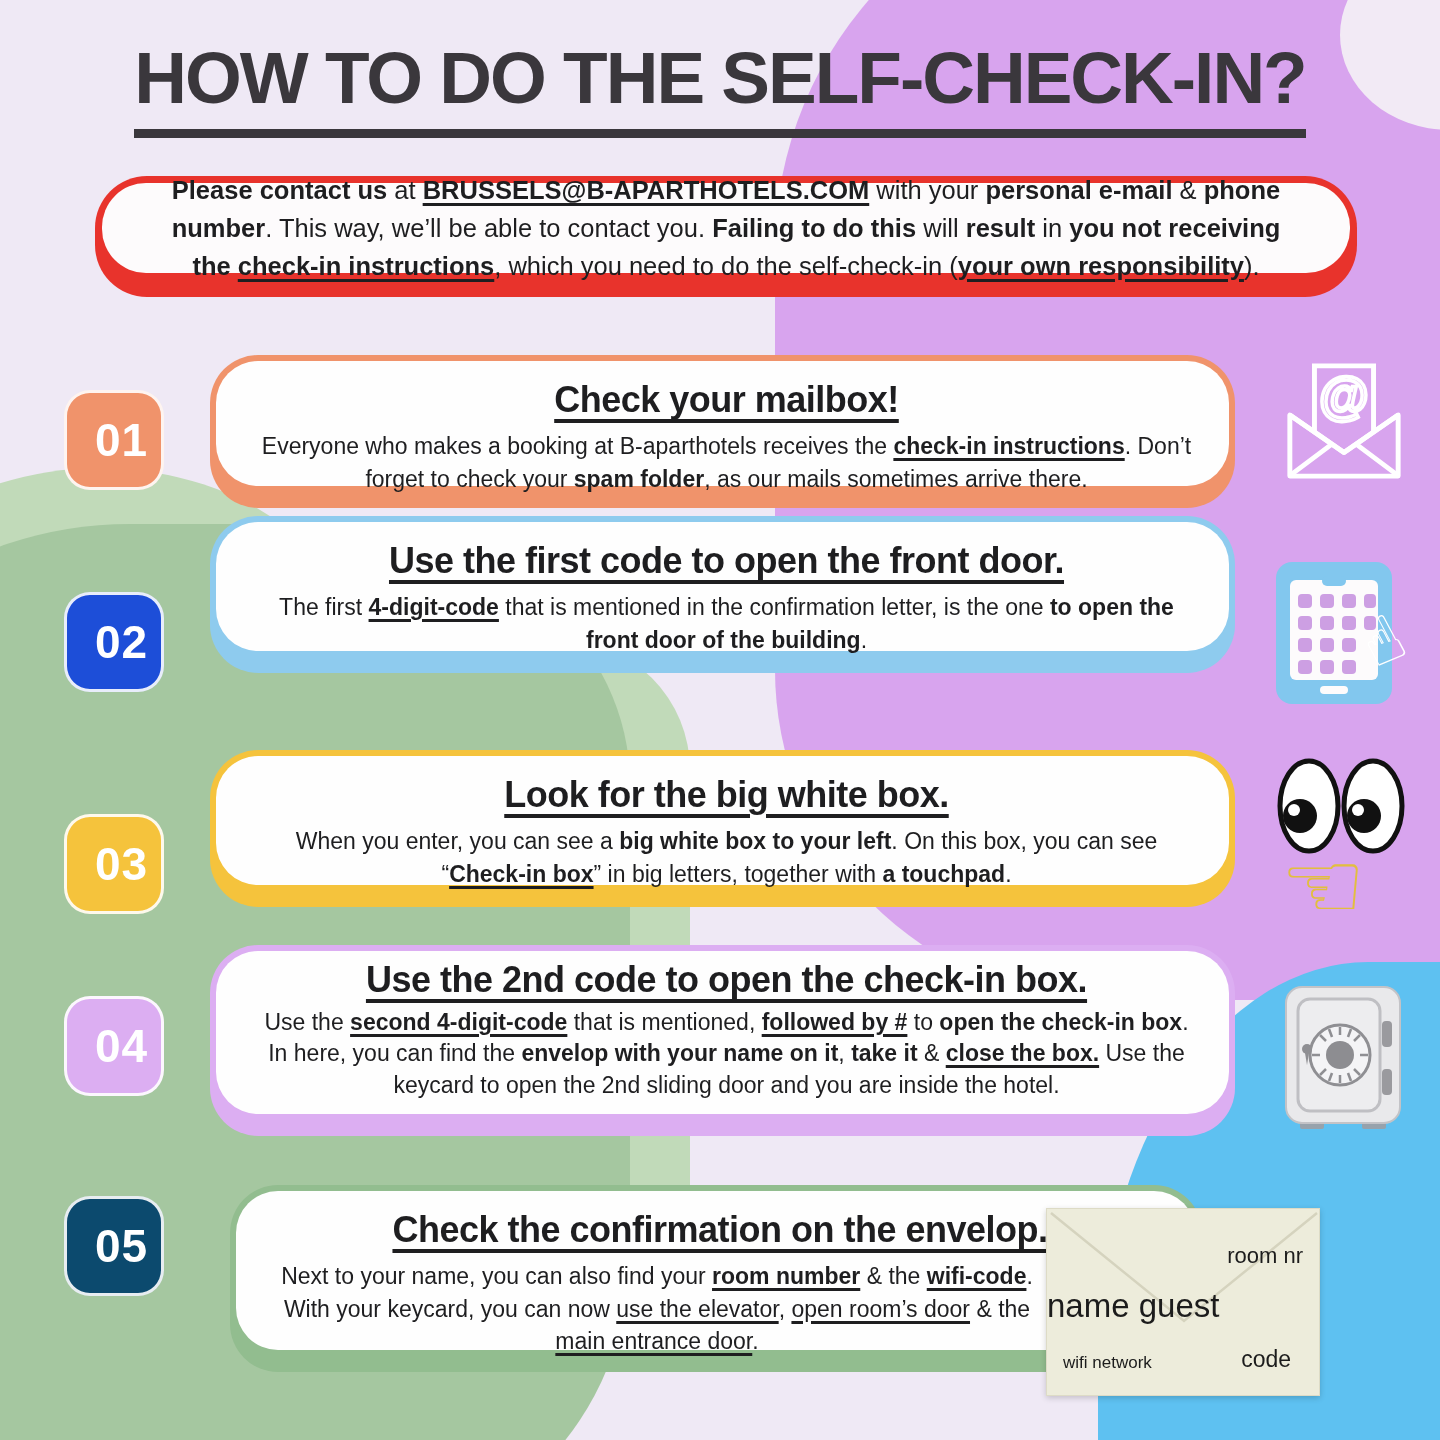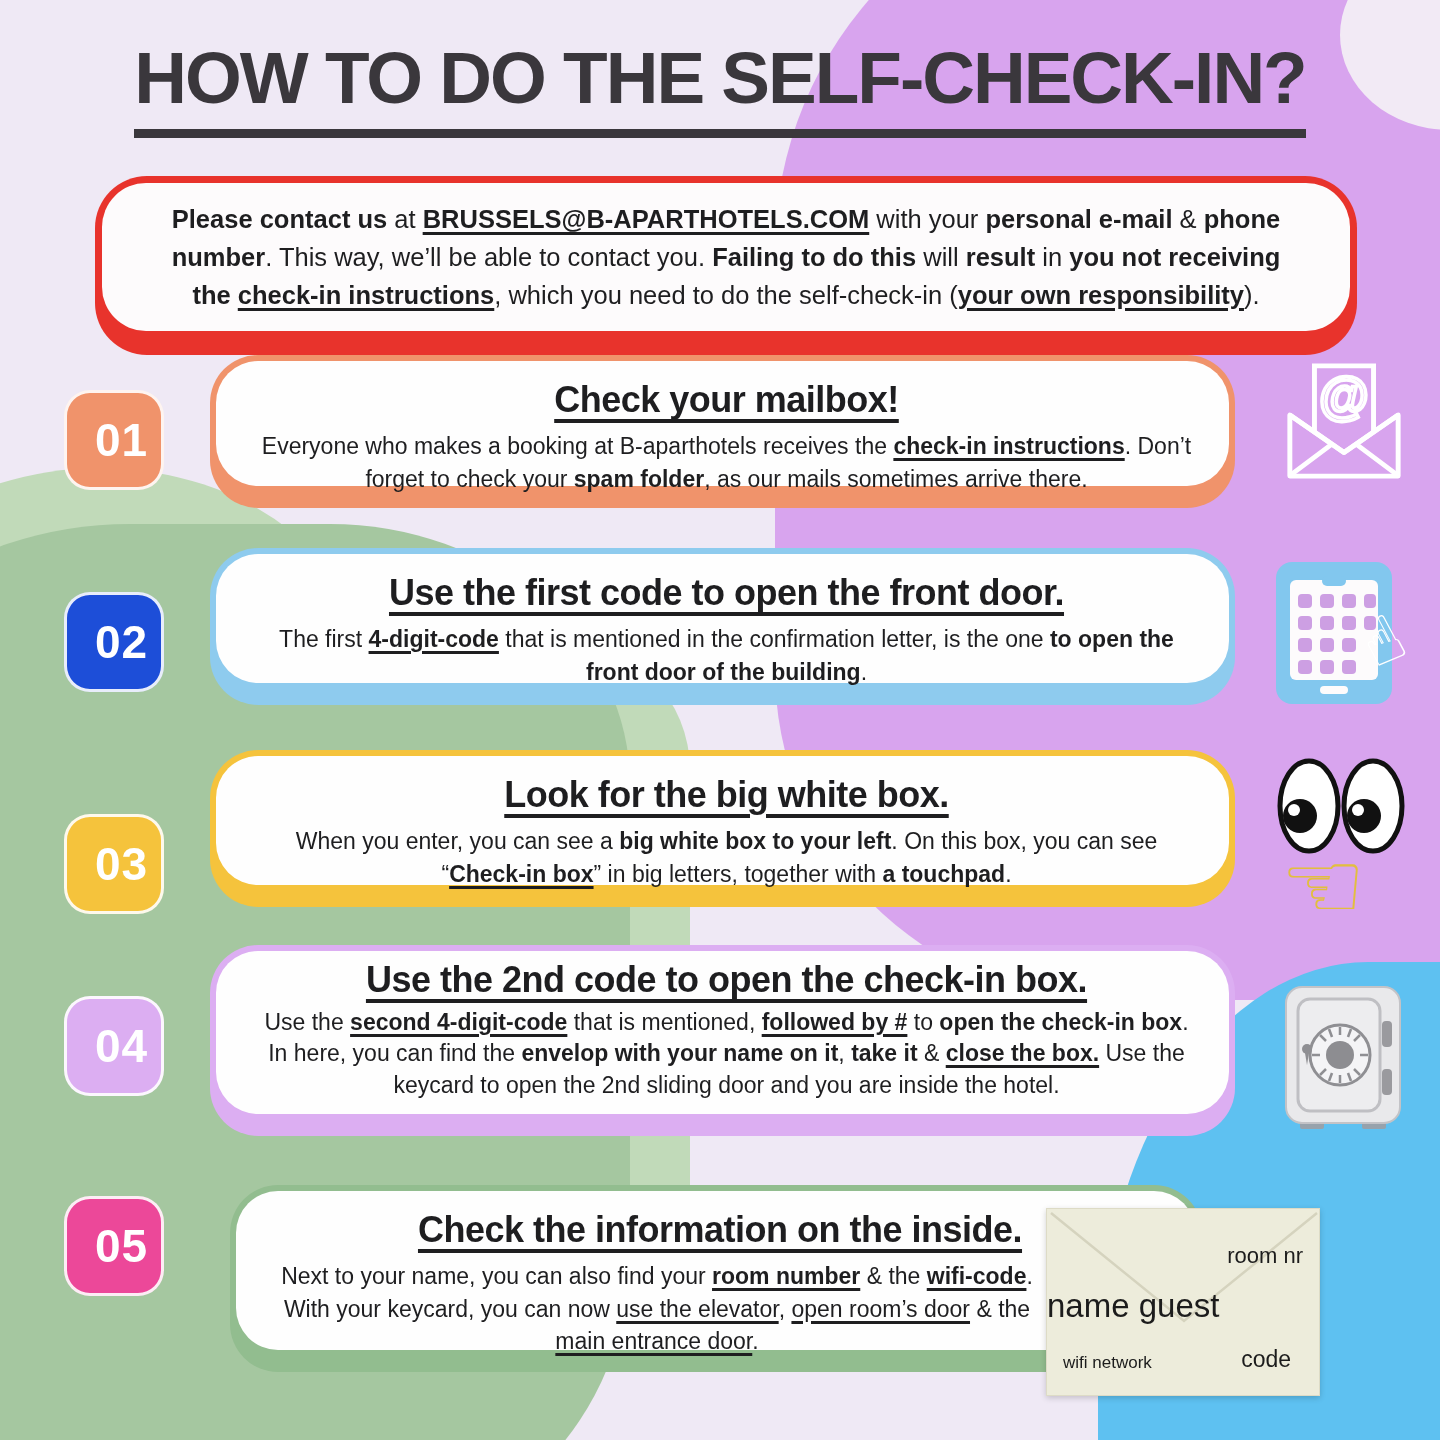--- a/index.html
+++ b/index.html
@@ -19,21 +19,21 @@
   .blob-green-light2{left:430px;top:640px;width:260px;height:700px;background:#C1DAB9;border-radius:130px;}
   .blob-green{left:-190px;top:524px;width:820px;height:1030px;background:#A5C7A0;
     border-radius:320px 300px 300px 0 / 260px 260px 300px 0;}
   .blob-blue{left:1098px;top:962px;width:600px;height:720px;background:#5EC1F1;
     border-radius:270px 0 0 0 / 410px 0 0 0;}
   
   .page-title-wrap{left:0;top:40px;width:1440px;text-align:center;z-index:2;}
   .page-title{display:inline-block;font-weight:700;font-size:73px;letter-spacing:-2px;
     color:#3A373C;border-bottom:9px solid #3A373C;padding-bottom:12px;line-height:1.05;}
   
-  .contact-box{left:95px;top:176px;width:1262px;height:179px;background:#E8332C;border-radius:52px;z-index:2;}
+  .contact-box{left:95px;top:176px;width:1262px;height:121px;background:#E8332C;border-radius:52px;z-index:2;}
   .contact-inner{position:absolute;left:7px;right:7px;top:7px;bottom:24px;background:#FDFBFC;
     border-radius:44px;display:flex;align-items:center;justify-content:center;}
   .contact-text{margin:0;padding:0 55px;text-align:center;font-size:25.5px;line-height:1.5;}
   
   .badge{position:absolute;left:64px;width:100px;height:100px;border-radius:26px;z-index:2;
     border:3px solid rgba(255,255,255,.9);box-sizing:border-box;
     display:flex;align-items:center;justify-content:center;
     color:#fff;font-size:46px;font-weight:700;letter-spacing:1px;padding-left:15px;}
   .card{position:absolute;left:210px;width:1025px;border-radius:48px;z-index:2;text-align:center;}
   .card-inner{position:absolute;left:6px;right:6px;top:6px;bottom:22px;background:#FEFEFE;
@@ -86,21 +86,21 @@
 <div class="card" style="top: 355px; height: 153px; background: rgb(240, 147, 107);">
   <div class="card-inner">
     <p class="card-title">Check your mailbox!</p>
     <p class="card-body"><span>Everyone who makes a booking at B-aparthotels receives  the </span><b class="u">check-in instructions</b><span>. Don’t forget to check your </span><b>spam folder</b><span>, as our mails sometimes arrive there.</span></p>
   </div>
 </div>
 
 <div class="badge" style="top: 592px; background: #1d4ed8;">
   <span>02</span>
 </div>
-<div class="card" style="top: 548px; height: 157px; background: rgb(142, 203, 238);">
+<div class="card" style="top: 516px; height: 157px; background: rgb(142, 203, 238);">
   <div class="card-inner">
     <p class="card-title">Use the first code to open the front door.</p>
     <p class="card-body"><span>The first </span><b class="u">4-digit-code</b><span> that is mentioned in the confirmation letter, is the one </span><b>to open the front door of the building</b><span>.</span></p>
   </div>
 </div>
 
 <div class="badge" style="top: 794px; background: rgb(245, 195, 60); margin-top: 20px;">
   <span>03</span>
 </div>
 <div class="card" style="top: 750px; height: 157px; background: rgb(245, 195, 60);">
@@ -113,26 +113,26 @@
 <div class="badge" style="top: 996px; background: rgb(220, 174, 242);">
   <span>04</span>
 </div>
 <div class="card" style="top: 945px; height: 191px; background: rgb(220, 174, 242);">
   <div class="card-inner" style="padding-top:8px;">
     <p class="card-title" style="margin-bottom:6px;">Use the 2nd code to open the check-in box.</p>
     <p class="card-body" style="line-height:1.36;"><span>Use the </span><b class="u">second 4-digit-code</b><span> that is mentioned, </span><b class="u">followed by #</b><span> to </span><b>open the check-in box</b><span>. In here, you can find the </span><b>envelop with your name on it</b><span>, </span><b>take it</b><span> &amp; </span><b class="u">close the box.</b><span> Use the keycard to open the 2nd sliding door and you are inside the hotel.</span></p>
   </div>
 </div>
 
-<div class="badge" style="top: 1196px; background: #ec4899;">
+<div class="badge" style="top: 1196px; background: #0c4a6e;">
   <span>05</span>
 </div>
 <div class="card" id="card5" style="top: 1185px; height: 187px; background: rgb(146, 189, 143);">
   <div class="card-inner">
-    <p class="card-title">Check the information on the inside.</p>
+    <p class="card-title">Check the confirmation on the envelop.</p>
     <p class="card-body"><span>Next to your name, you can also find your </span><b class="u">room number</b><span> &amp; the </span><b class="u">wifi-code</b><span>. With your keycard, you can now </span><span class="u">use the elevator</span><span>, </span><span class="u">open room’s door</span><span> &amp; the </span><span class="u">main entrance door</span><span>.</span></p>
   </div>
 </div>
 
 <div class="icon" style="left:1280px;top:356px;">
   <svg width="128" height="128" viewBox="0 0 130 130">
     <path d="M35 80 V10 H95 V80" fill="#D8A4EE" stroke="#fff" stroke-width="5"></path>
     <text x="65" y="58" text-anchor="middle" font-size="52" font-weight="bold" fill="none" stroke="#fff" stroke-width="3.5">@</text>
     <path d="M10 60 L10 122 H120 V60 L65 98 Z" fill="#D8A4EE" stroke="#fff" stroke-width="5" stroke-linejoin="round"></path>
     <path d="M10 60 L65 98 L120 60" fill="none" stroke="#fff" stroke-width="5" stroke-linejoin="round"></path>

